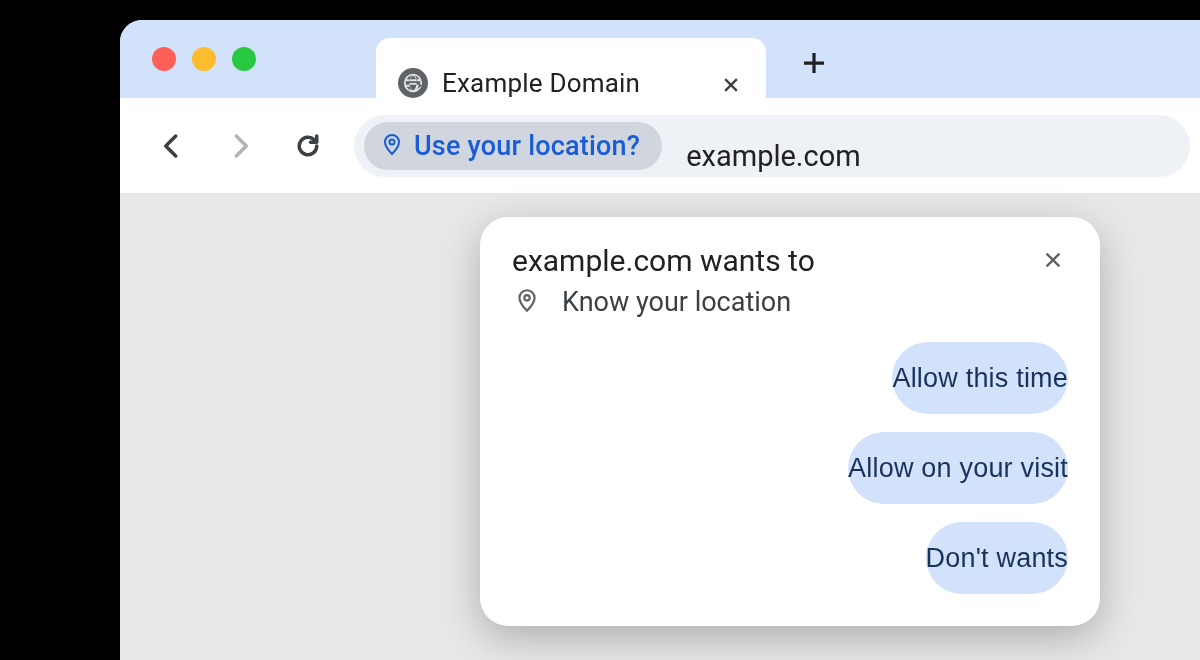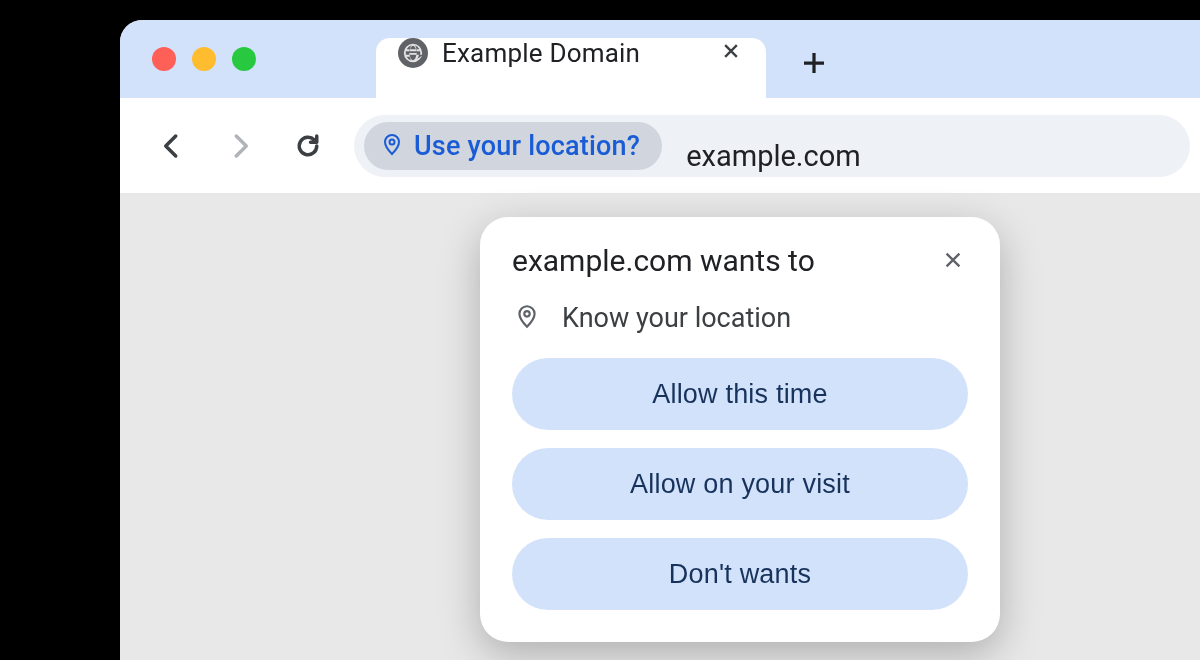--- a/index.html
+++ b/index.html
@@ -37,21 +37,21 @@
     .tl { width: 24px; height: 24px; border-radius: 50%; }
     .tl-close { background: #fe5f57; }
     .tl-min   { background: #febc2e; }
     .tl-max   { background: #28c840; }
 
     .tab {
       background: #fff;
       height: 60px;
       border-radius: 14px 14px 0 0;
       display: flex;
-      align-items: flex-start;
+      align-items: flex-end;
       padding: 0 22px;
       gap: 14px;
       margin-top: 18px;
       min-width: 390px;
     }
     .tab-favicon {
       width: 30px; height: 30px;
       background: #5f6368;
       border-radius: 50%;
       display: flex; align-items: center; justify-content: center;
@@ -121,21 +121,21 @@
     }
 
     
     .content { background:#e8e8e8; height: 600px; }
 
     
     .popup {
       position: absolute;
       left: 360px;
       top: 197px;
-      width: 520px;
+      width: 620px;
       background: #fff;
       border-radius: 28px;
       box-shadow: 0 12px 40px rgba(0,0,0,0.25);
       padding: 26px 32px 32px 32px;
     }
     .popup-header {
       display: flex;
       justify-content: space-between;
       align-items: flex-start;
     }
@@ -145,28 +145,28 @@
       display:flex; align-items:center; justify-content:center;
       cursor:pointer;
       margin-top: 2px;
     }
     .popup-close svg { width: 22px; height: 22px; stroke:#5f6368; stroke-width:2.6; fill:none; }
 
     .perm-row {
       display:flex;
       align-items:center;
       gap: 22px;
-      margin-top: 24px;
+      margin-top: 8px;
       margin-bottom: 24px;
       padding-left: 2px;
     }
     .perm-row svg { width: 26px; height: 26px; }
     .perm-text { font-size: 27px; color: #3c4043; }
 
-    .btns { display:flex; flex-direction:column; gap: 18px; margin-top: 8px; }
+    .btns { display:flex; flex-direction:column; gap: 18px; margin-top: 8px; align-items: flex-end; }
     .perm-btn {
       background: #d3e2fb;
       color: #17335c;
       border: none;
       border-radius: 44px;
       height: 72px;
       font-size: 27px;
       font-weight: 500;
       cursor: pointer;
       letter-spacing: 0.2px;

